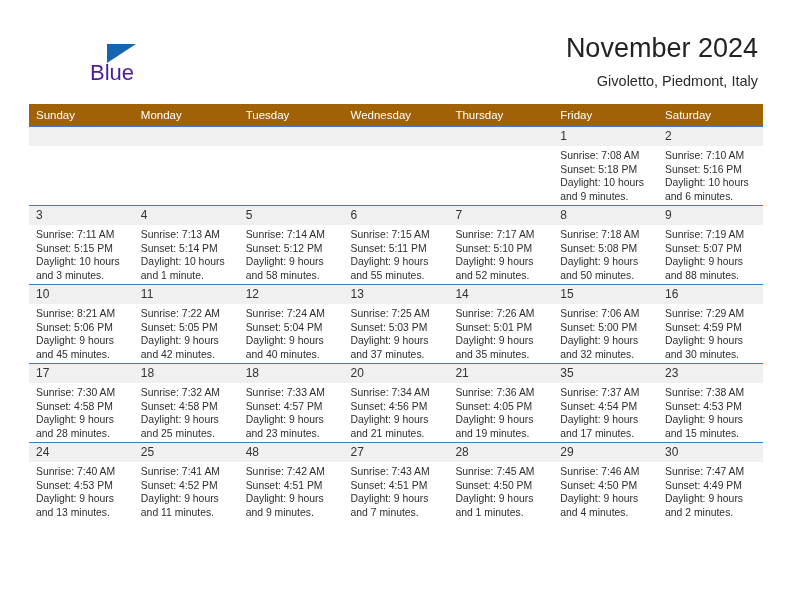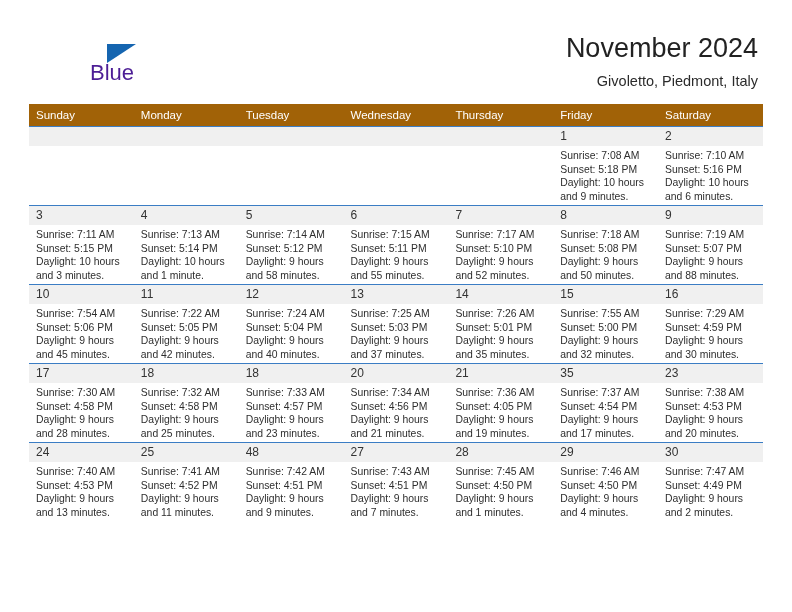--- a/index.html
+++ b/index.html
@@ -256,21 +256,21 @@
               <div>Sunset: 5:07 PM</div>
               <div>Daylight: 9 hours</div>
               <div>and 88 minutes.</div>
             </div>
           </td>
         </tr>
         <tr>
           <td>
             <div class="daynum">10</div>
             <div class="info">
-              <div>Sunrise: 7:54 AM</div>
+              <div>Sunrise: 8:21 AM</div>
               <div>Sunset: 5:06 PM</div>
               <div>Daylight: 9 hours</div>
               <div>and 45 minutes.</div>
             </div>
           </td>
           <td>
             <div class="daynum">11</div>
             <div class="info">
               <div>Sunrise: 7:22 AM</div>
               <div>Sunset: 5:05 PM</div>
@@ -301,21 +301,21 @@
             <div class="info">
               <div>Sunrise: 7:26 AM</div>
               <div>Sunset: 5:01 PM</div>
               <div>Daylight: 9 hours</div>
               <div>and 35 minutes.</div>
             </div>
           </td>
           <td>
             <div class="daynum">15</div>
             <div class="info">
-              <div>Sunrise: 7:55 AM</div>
+              <div>Sunrise: 7:06 AM</div>
               <div>Sunset: 5:00 PM</div>
               <div>Daylight: 9 hours</div>
               <div>and 32 minutes.</div>
             </div>
           </td>
           <td>
             <div class="daynum">16</div>
             <div class="info">
               <div>Sunrise: 7:29 AM</div>
               <div>Sunset: 4:59 PM</div>
@@ -378,21 +378,21 @@
               <div>Daylight: 9 hours</div>
               <div>and 17 minutes.</div>
             </div>
           </td>
           <td>
             <div class="daynum">23</div>
             <div class="info">
               <div>Sunrise: 7:38 AM</div>
               <div>Sunset: 4:53 PM</div>
               <div>Daylight: 9 hours</div>
-              <div>and 20 minutes.</div>
+              <div>and 15 minutes.</div>
             </div>
           </td>
         </tr>
         <tr>
           <td>
             <div class="daynum">24</div>
             <div class="info">
               <div>Sunrise: 7:40 AM</div>
               <div>Sunset: 4:53 PM</div>
               <div>Daylight: 9 hours</div>

